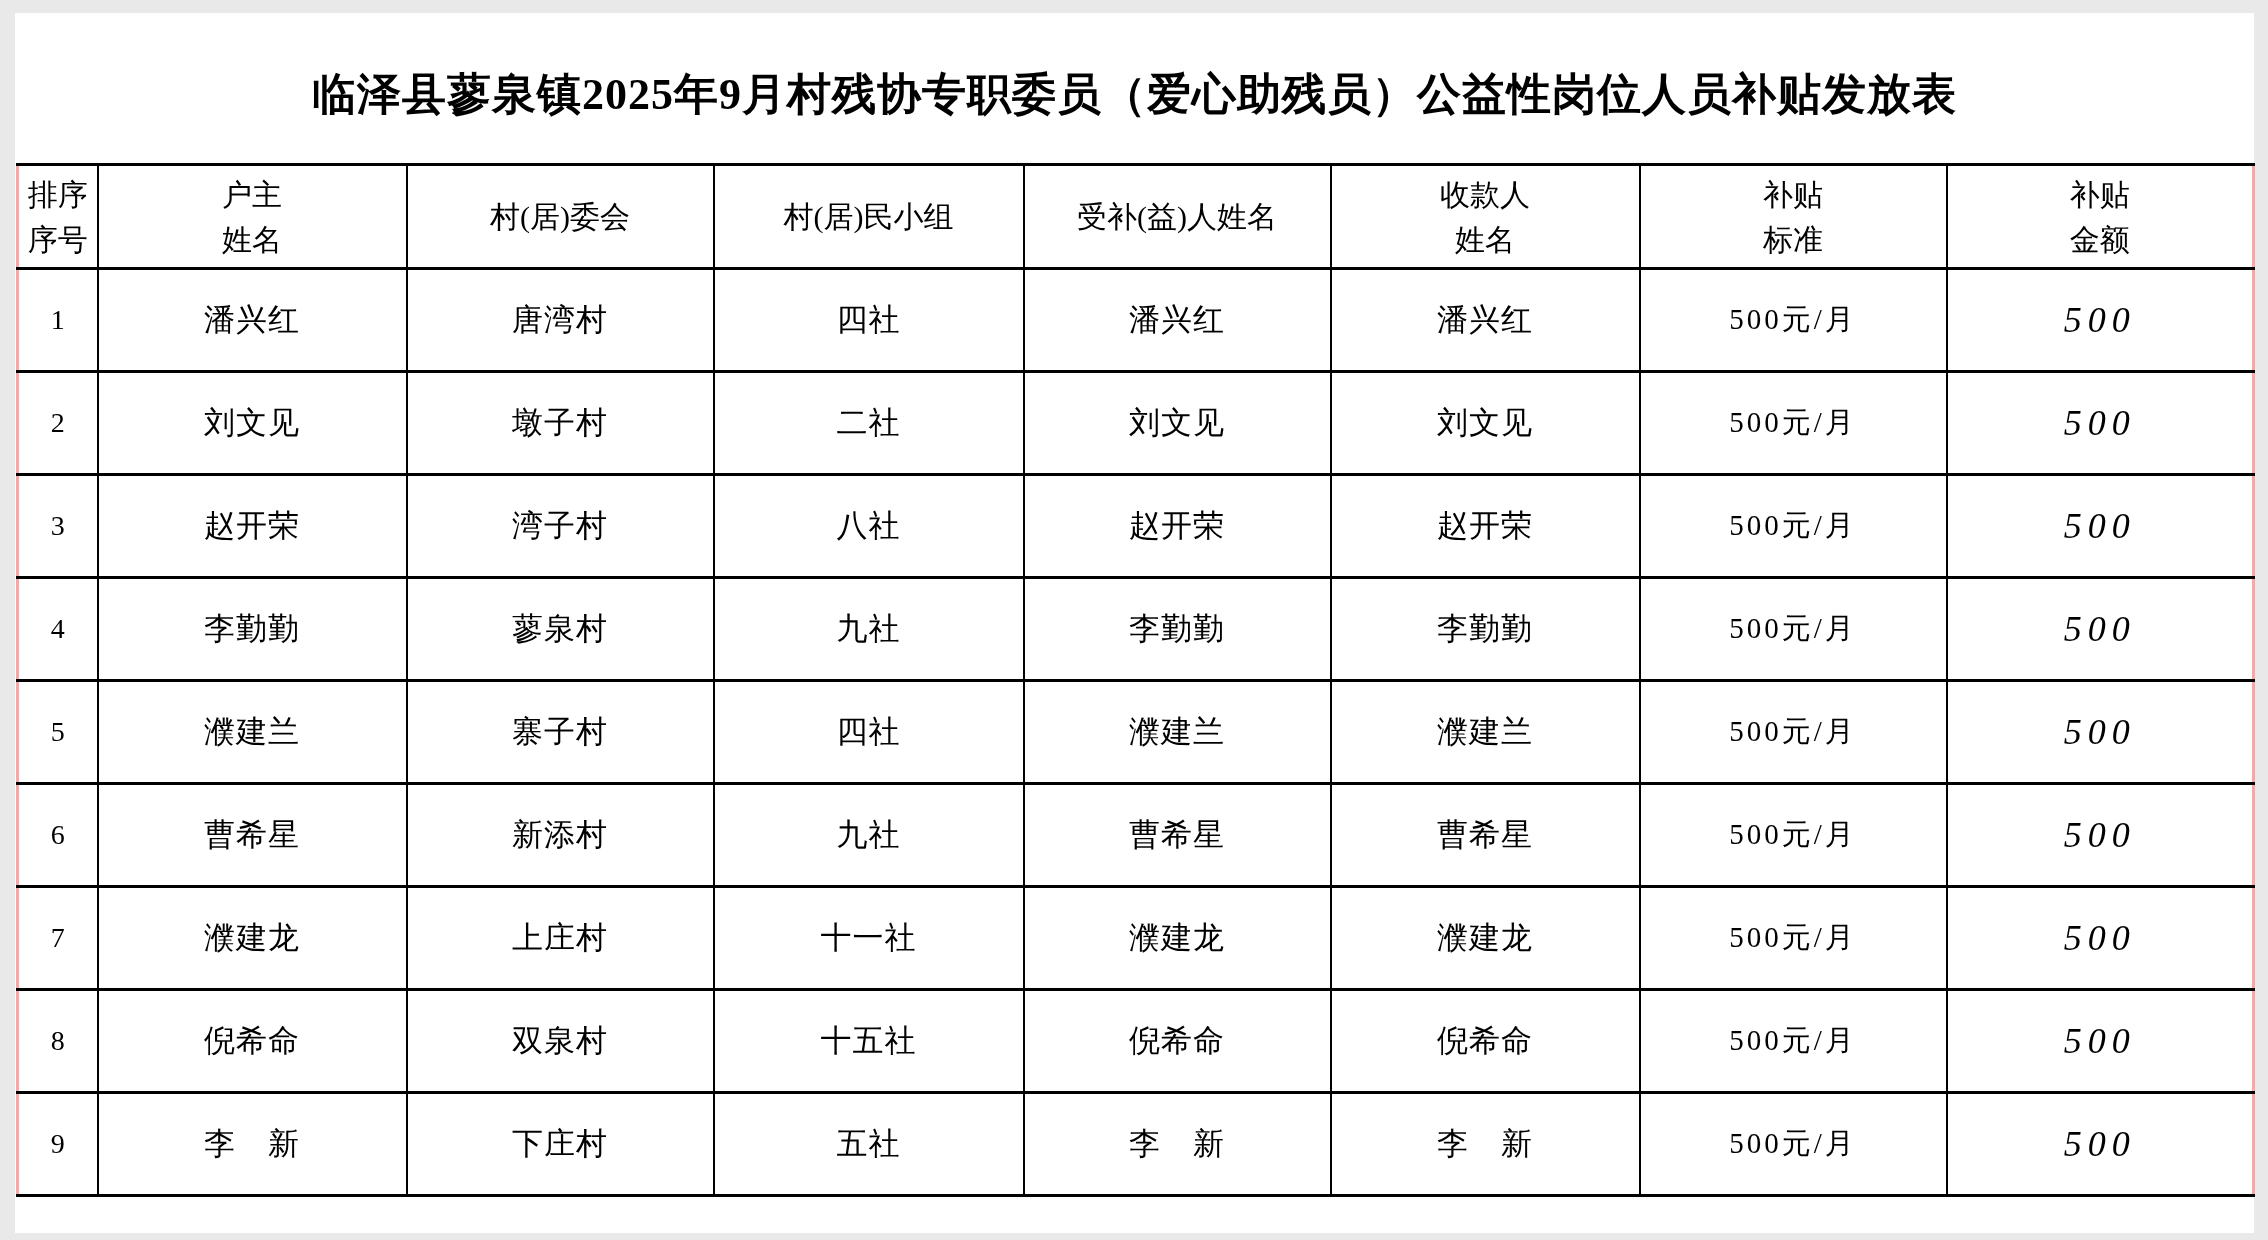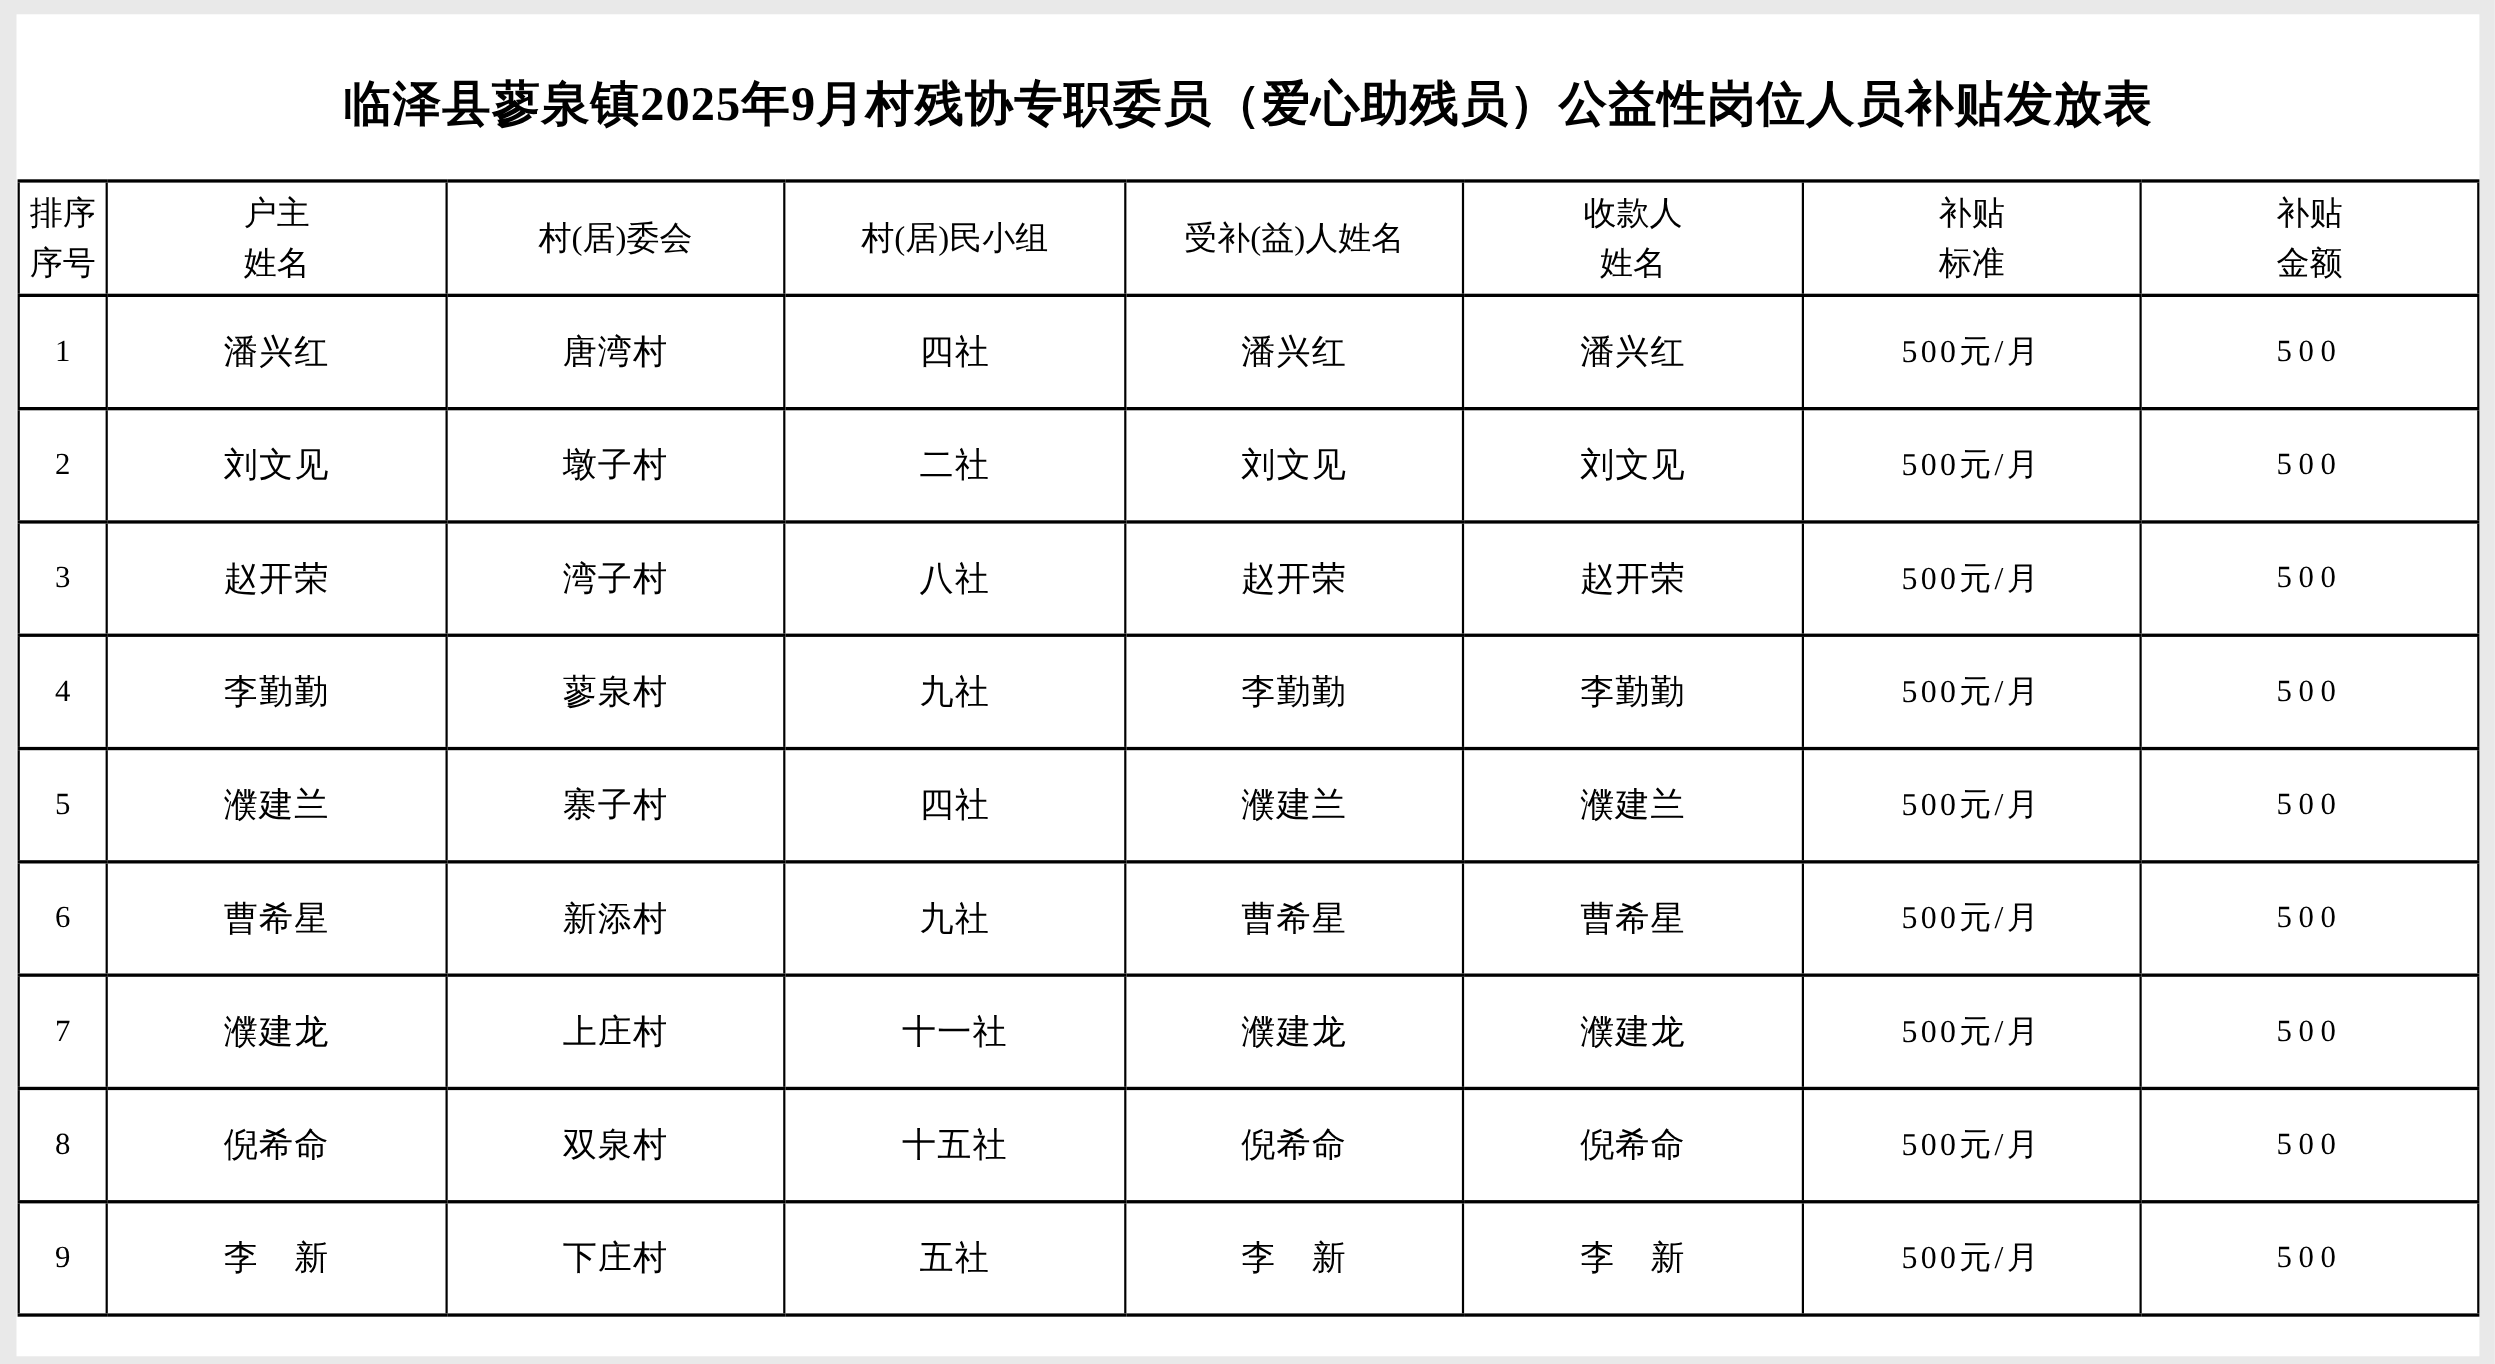--- a/index.html
+++ b/index.html
@@ -28,21 +28,21 @@
     white-space: nowrap;
     color: #000;
   }
   table.subsidy {
     position: absolute;
     left: 1px; top: 150px;
     width: 2236px;
     border-collapse: collapse;
     table-layout: fixed;
     background: #fff;
-    border: 1px solid #fca5a5;
+    border: 3px solid #fca5a5;
   }
   th, td {
     border-left: 2px solid #000;
     border-right: 2px solid #000;
     border-top: 3px solid #000;
     border-bottom: 3px solid #000;
     text-align: center;
     vertical-align: middle;
     color: #000;
     overflow: hidden;
@@ -54,21 +54,21 @@
     height: 104px;
   }
   th .hline { display: block; }
   td {
     font-size: 31px;
     height: 103px;
     letter-spacing: 1px;
   }
   td.seq  { font-size: 28px; letter-spacing: 0; }
   td.std  { font-size: 29px; letter-spacing: 3px; margin-left: 40px; }
-  td.amt  { font-size: 28px; letter-spacing: 6px; }
+  td.amt  { font-size: 36px; letter-spacing: 6px; font-style: italic; }
 </style>
 </head>
 <body>
 
 <div class="sheet">
 
   <div class="doc-title">临泽县蓼泉镇2025年9月村残协专职委员（爱心助残员）公益性岗位人员补贴发放表</div>
 
   <table class="subsidy">
     <colgroup>

